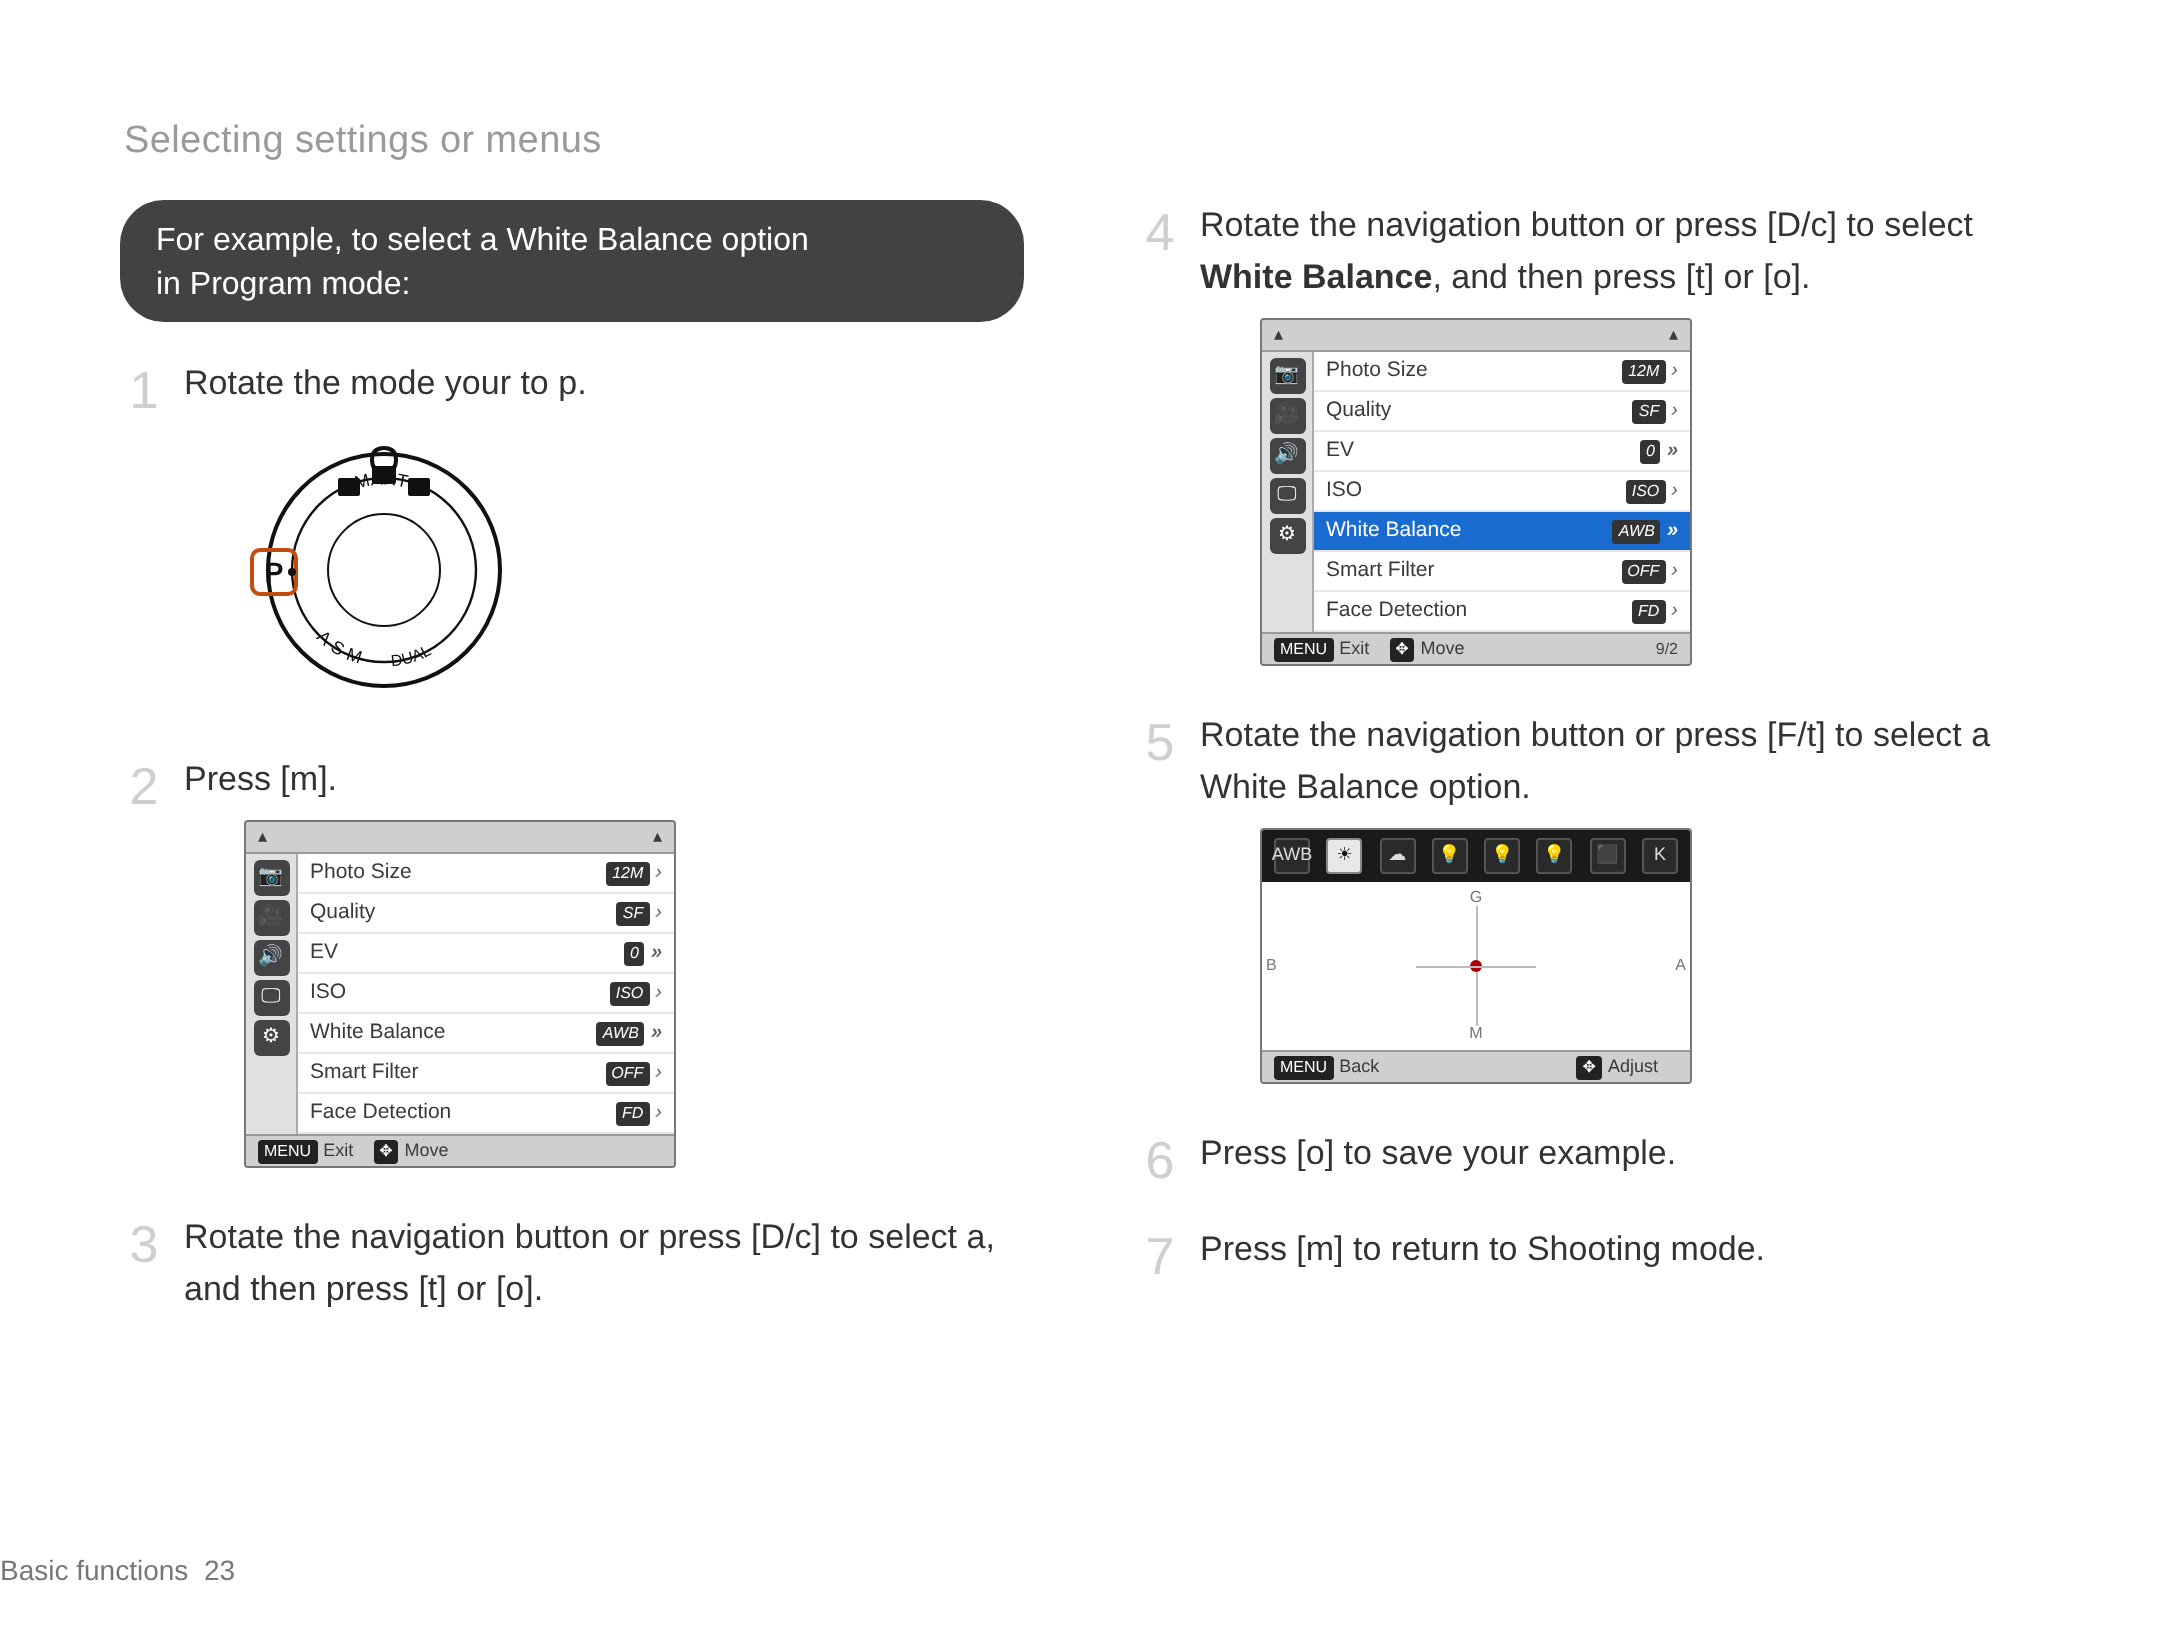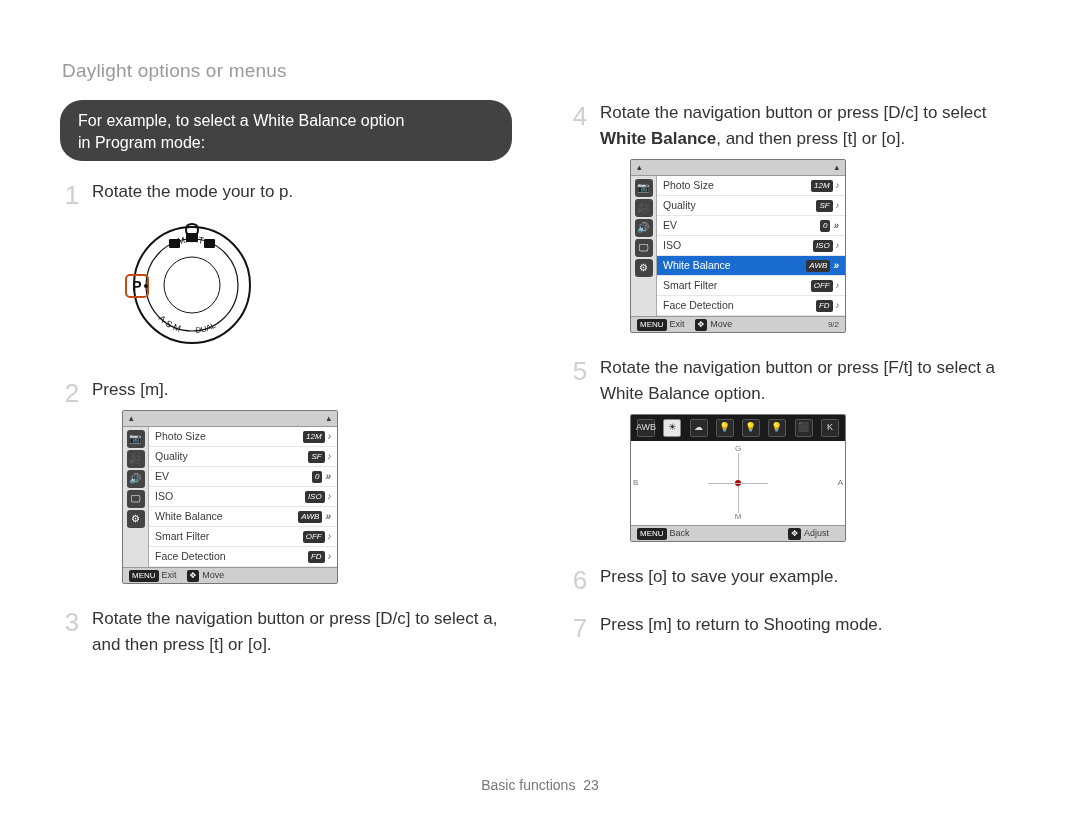--- a/index.html
+++ b/index.html
@@ -208,27 +208,27 @@
   .wb-screen .ftr{
     background:#cfcfcf;border-top:1px solid #999;display:flex;align-items:center;
     height:16px;padding:0 6px;font-size:9px;
   }
   .wb-screen .ftr .ftr-item{display:flex;align-items:center;gap:3px;margin-right:10px;}
   .wb-screen .ftr .ftr-item .kbd{background:#222;color:#fff;border-radius:2px;padding:0 3px;font-size:8px;}
   .wb-screen .ftr .spacer{flex:1;}
 
   .footer{
     position:absolute;left:0;right:0;bottom:22px;
-    text-align:center;color:#777;font-size:14px;font-weight:300;
+    text-align:left;color:#777;font-size:14px;font-weight:300;
   }
 </style>
 </head>
 <body>
 
-<div class="page-title">Daylight options or menus</div>
+<div class="page-title">Selecting settings or menus</div>
 
 <div class="columns">
 
   <div class="col">
     <div class="pill">
       <span>For example, to select a White Balance option</span><br>
       <span>in Program mode:</span>
     </div>
 
     <ol class="steps" start="1">

